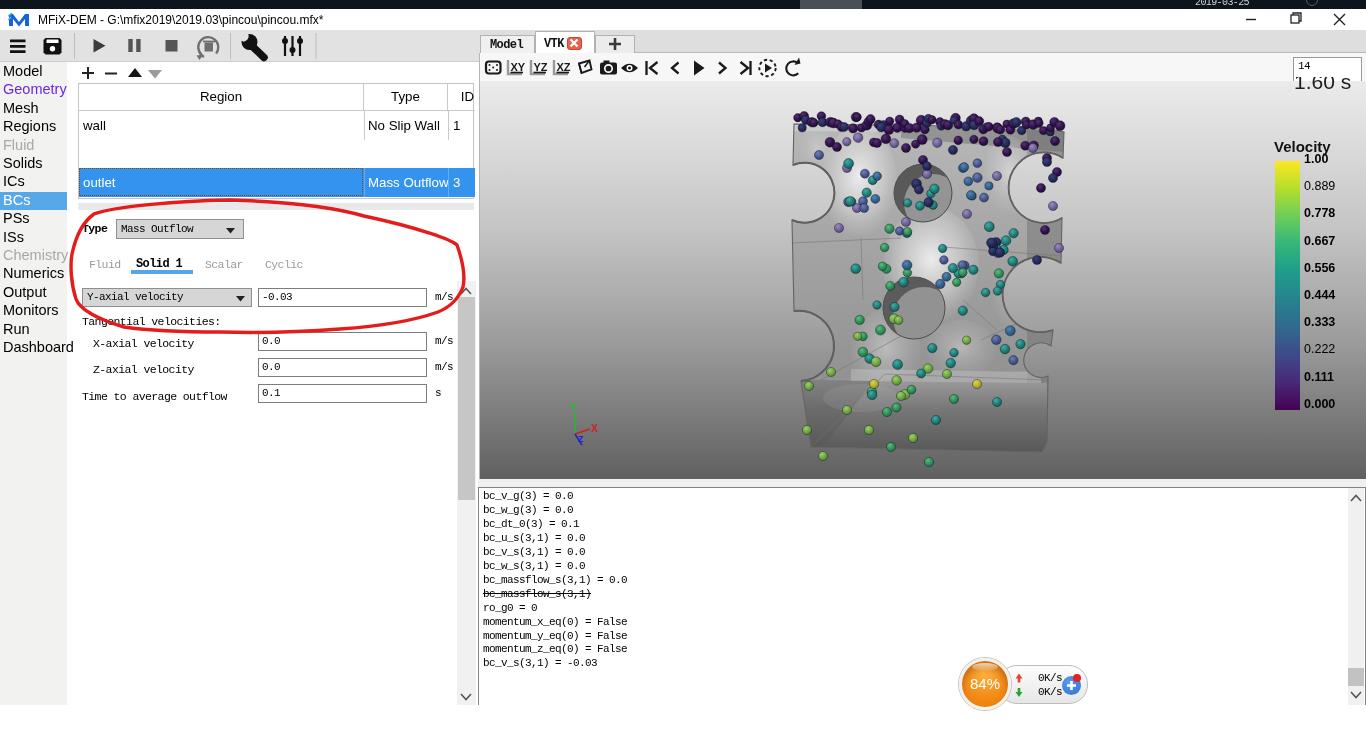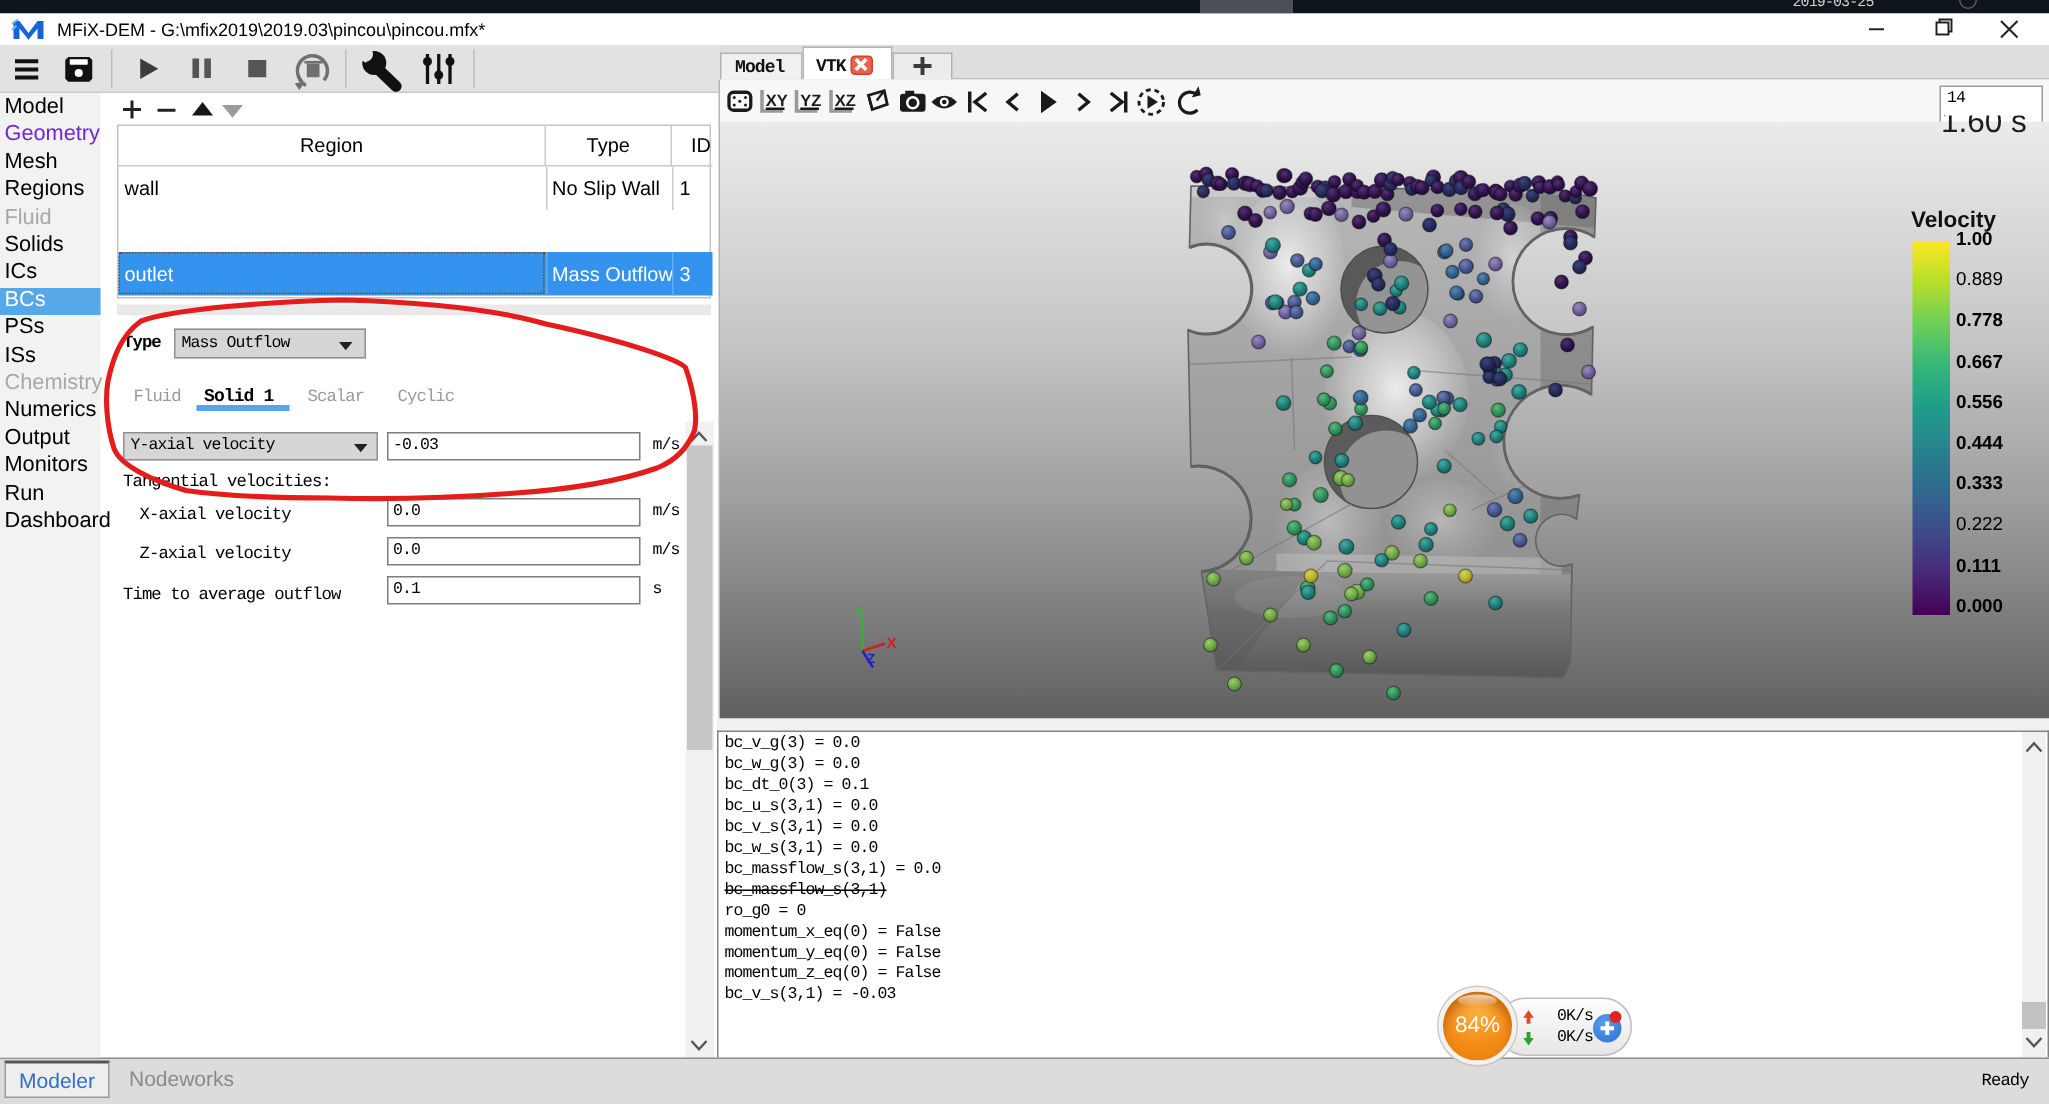--- a/index.html
+++ b/index.html
@@ -652,25 +652,20 @@
     <svg class="abs" style="left:2px;top:6px" width="12" height="8">
           <path d="M1 7 L6 1.5 L11 7" fill="none" stroke="#555" stroke-width="1.6"></path>
         </svg>
     <div class="abs" style="left:0px;top:180px;width:16px;height:18px;background:#c2c2c2"></div>
     <svg class="abs" style="left:2px;top:203px" width="12" height="8">
           <path d="M1 1 L6 6.5 L11 1" fill="none" stroke="#555" stroke-width="1.6"></path>
         </svg>
   </div>
 </div>
 
-<div class="abs" style="left:0;top:705px;width:1366px;height:31px;background:#dcdcdc;border-top:1px solid #8f8f8f">
-  <div class="abs" style="left:3px;top:1px;width:70px;height:25px;background:#eeeeee;border:1px solid #9a9a9a;border-top:2px solid #555;text-align:center;padding-top:3px;font-size:14px;color:#2f6fd0">Modeler</div>
-  <div class="abs" style="left:86px;top:5px;font-size:14px;color:#8a8a8a">Nodeworks</div>
-  <div class="abs mono" style="left:1321px;top:8px;font-size:11.5px;color:#000">Ready</div>
-</div>
 
 <div class="abs" style="left:998px;top:665px;width:90px;height:39px;background:linear-gradient(180deg,#fdfdfd,#e6e6e6);border:1px solid #bdbdbd;border-radius:19px">
   <svg class="abs" style="left:14px;top:7px" width="12" height="25">
     <path d="M6 0.5 L9.5 5.5 L7.3 5.5 L7.3 9.5 L4.7 9.5 L4.7 5.5 L2.5 5.5 Z" fill="#e2472a"></path>
     <path d="M6 24 L9.5 19 L7.3 19 L7.3 15 L4.7 15 L4.7 19 L2.5 19 Z" fill="#2da12d"></path>
   </svg>
   <div class="abs mono" style="left:39px;top:6px;font-size:11px;color:#000">0K/s</div>
   <div class="abs mono" style="left:39px;top:20px;font-size:11px;color:#000">0K/s</div>
   <div class="abs" style="left:63px;top:10px;width:19px;height:19px;background:radial-gradient(circle at 38% 32%,#5a9af0,#2e73cf);border-radius:50%">
     <svg width="19" height="19">

